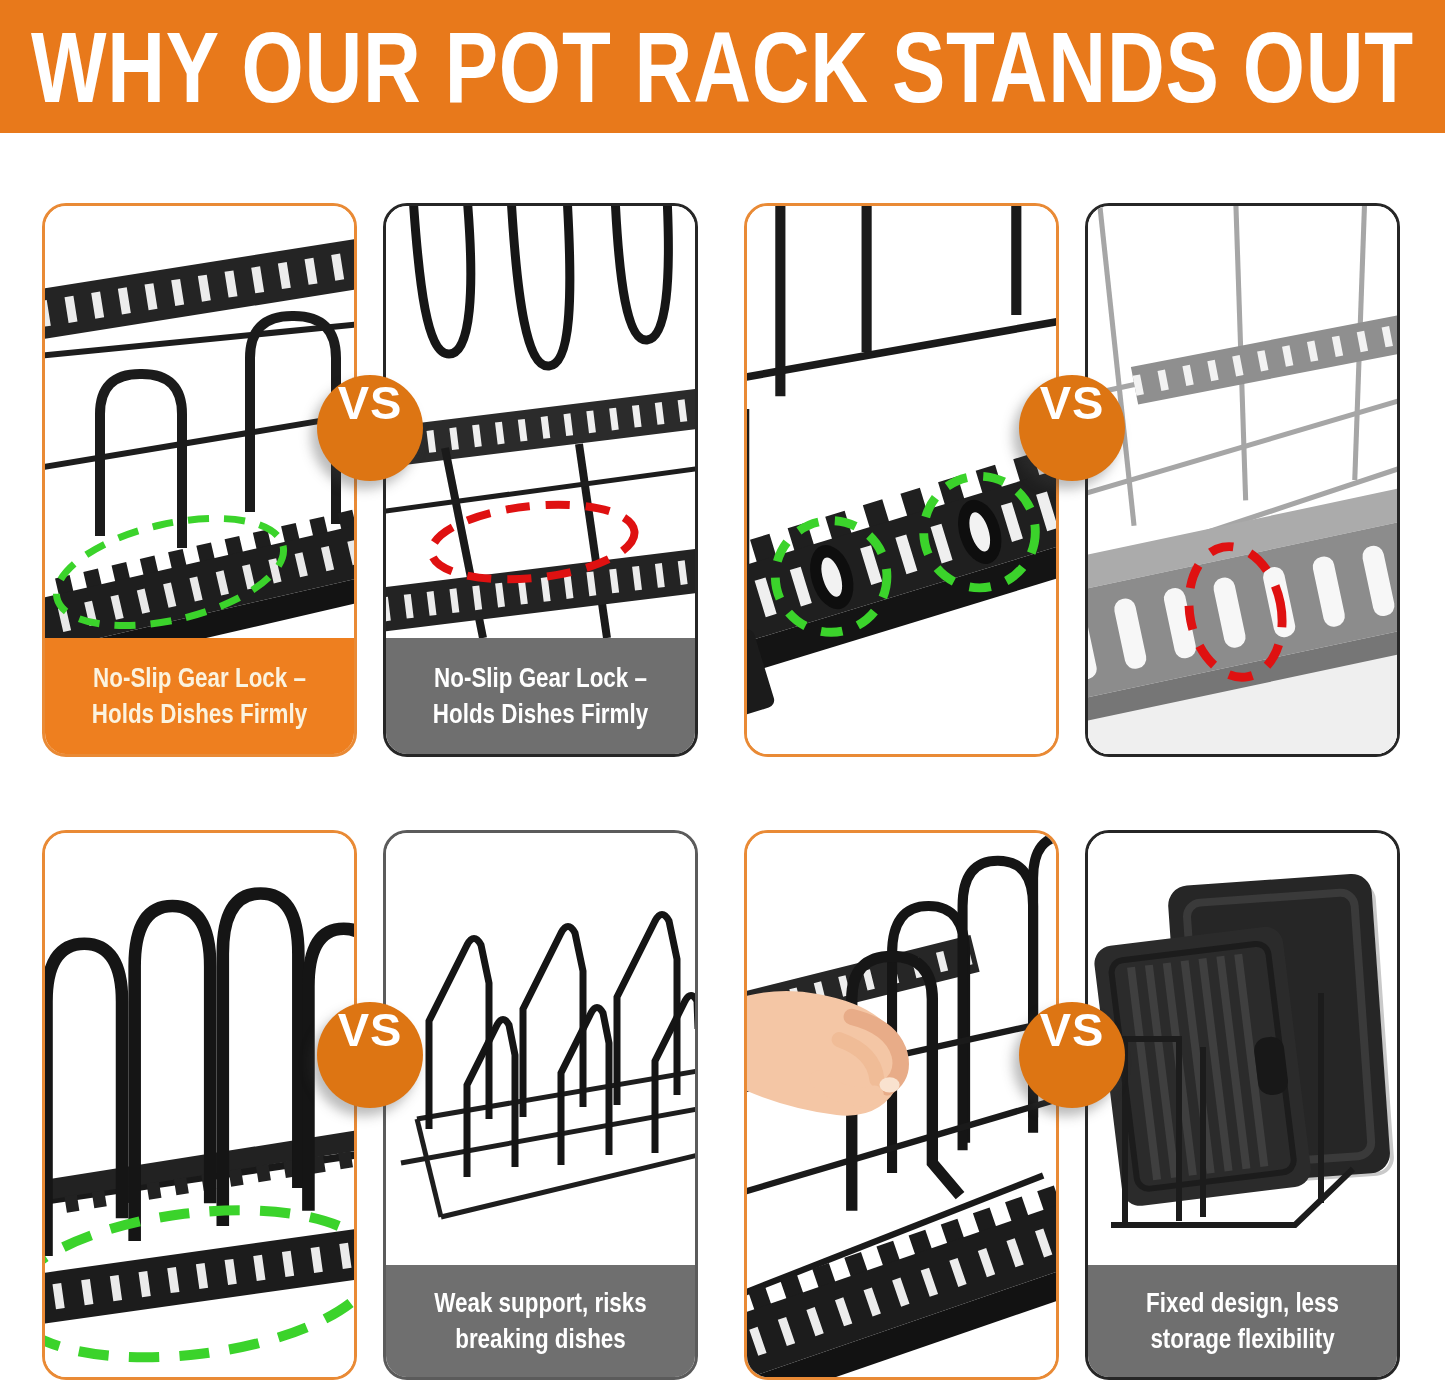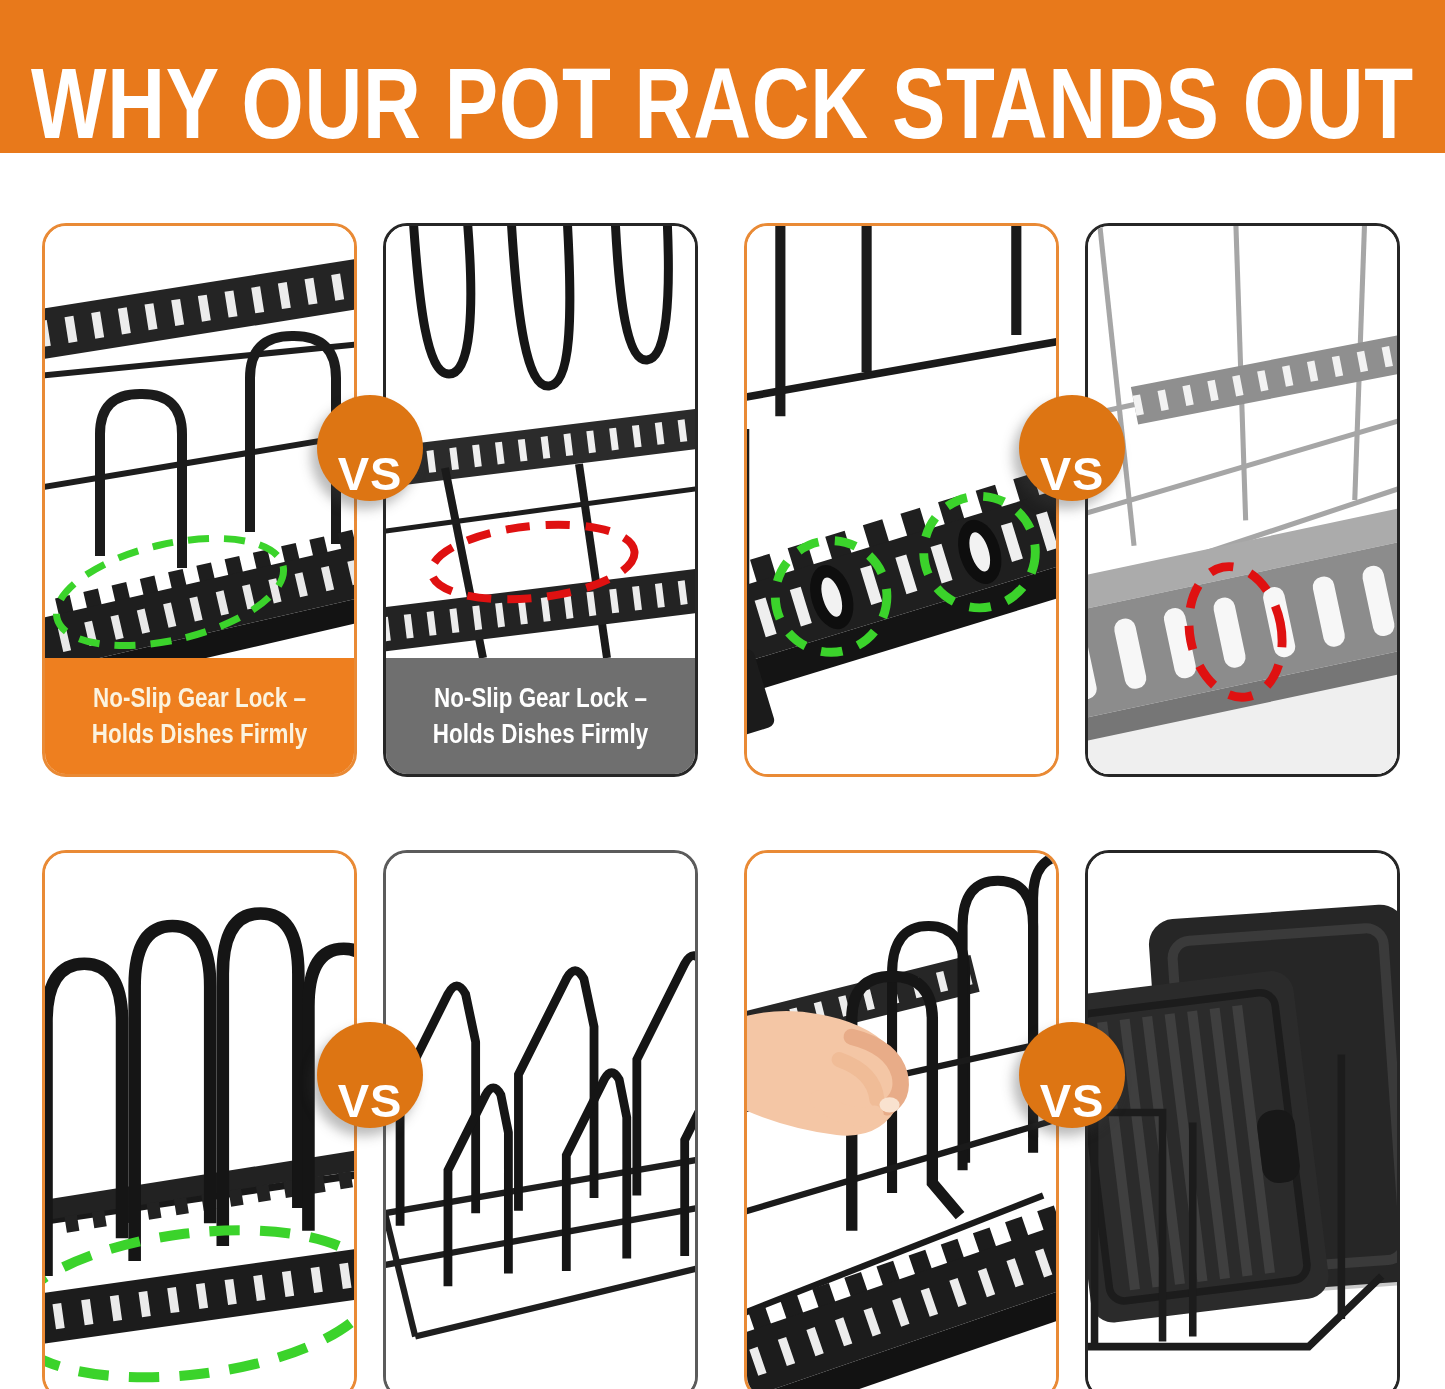--- a/index.html
+++ b/index.html
@@ -2,22 +2,22 @@
 <html style="--banner_orange: #E8791B; --caption_orange: #EE7F1F; --caption_cream: #FBF3DF; --caption_gray: #6F6F6F; --vs_orange: #DD7513; --good_border: #E98A35; --bad_border_dark: #262626; --bad_border_gray: #5B5B5B; --highlight_green: #3BD32B; --highlight_red: #DF1111;"><head>
 <meta charset="utf-8">
 <style>
   html,body{margin:0;padding:0;}
   body{
     width:1445px;height:1389px;background:#ffffff;overflow:hidden;
     font-family:"Liberation Sans","DejaVu Sans",sans-serif;
     -webkit-font-smoothing:antialiased;
   }
   .banner{
-    height:153px;background:var(--banner_orange,#E8791B);
-    display:flex;align-items:flex-end;justify-content:center;
+    height:133px;background:var(--banner_orange,#E8791B);
+    display:flex;align-items:center;justify-content:center;
   }
   .banner-title{
     color:#ffffff;font-size:100px;font-weight:700;white-space:nowrap;
     display:inline-block;transform:scaleX(.80);transform-origin:center;
     letter-spacing:1px;line-height:1;
   }
   .grid{padding:70px 42px 0 42px;display:flex;flex-direction:column;gap:73px;}
   .row{display:flex;gap:46px;}
   .pair{position:relative;display:flex;gap:26px;width:656px;flex:none;}
   .card{
@@ -38,21 +38,21 @@
   .cap span{
     display:inline-block;white-space:pre-line;font-weight:700;font-size:28px;
     line-height:1.3;transform:scaleX(.80);transform-origin:center;width:140%;
   }
   .cap.orange{background:var(--caption_orange,#EE7F1F);color:var(--caption_cream,#FBF3DF);}
   .cap.gray{background:var(--caption_gray,#6F6F6F);color:#ffffff;}
   .vs{
     position:absolute;left:50%;top:172px;transform:translateX(-50%);
     width:106px;height:106px;border-radius:50%;
     background:var(--vs_orange,#DD7513);color:#fff;z-index:5;
-    display:flex;align-items:flex-end;justify-content:center;
+    display:flex;align-items:flex-start;justify-content:center;
     box-shadow:-6px 8px 12px rgba(60,60,60,.35);
   }
   .vs span{font-size:47px;font-weight:700;letter-spacing:1px;}
 </style>
 </head>
 <body>
 
 <header class="banner">
   <div class="banner-title">WHY OUR POT RACK STANDS OUT</div>
 </header>
@@ -240,20 +240,24 @@
             <g stroke="#151515" stroke-width="7" fill="none">
               <path d="M46,296 V188 L84,112 q7,-13 14,0 L106,150 V286"></path>
               <path d="M140,284 V176 L178,100 q7,-13 14,0 L200,138 V274"></path>
               <path d="M234,272 V164 L272,88 q7,-13 14,0 L294,126 V262"></path>
               <path d="M84,344 V252 L114,192 q6,-11 12,0 L132,222 V334"></path>
               <path d="M178,332 V240 L208,180 q6,-11 12,0 L226,210 V322"></path>
               <path d="M272,320 V228 L302,168 q6,-11 12,0 L315,196"></path>
             </g>
           </svg>
         </div>
+        <div class="cap gray">
+            <span>Weak support, risks
+breaking dishes</span>
+          </div>
       </article>
     </section>
 
     <section class="pair">
       <article class="card good r2">
         <div class="photo">
           <svg viewBox="0 0 315 432" preserveAspectRatio="xMidYMid slice">
             <g transform="rotate(-14 90 128)">
               <rect x="-50" y="112" width="270" height="30" fill="#262626"></rect>
               <path d="M-50,127 H220" stroke="#EDEDED" stroke-width="16" stroke-dasharray="6 14" fill="none"></path>
@@ -308,16 +312,20 @@
               <rect x="170" y="212" width="30" height="58" rx="13" fill="#181818"></rect>
             </g>
             <g stroke="#1C1C1C" stroke-width="6" fill="none">
               <path d="M40,390 V206 H94 V388"></path>
               <path d="M118,384 V214"></path>
               <path d="M26,392 H210 L268,336"></path>
               <path d="M236,370 V160"></path>
             </g>
           </svg>
         </div>
+        <div class="cap gray">
+            <span>Fixed design, less
+storage flexibility</span>
+          </div>
       </article>
     </section>
   </div>
 </main>
 
 </body></html>

